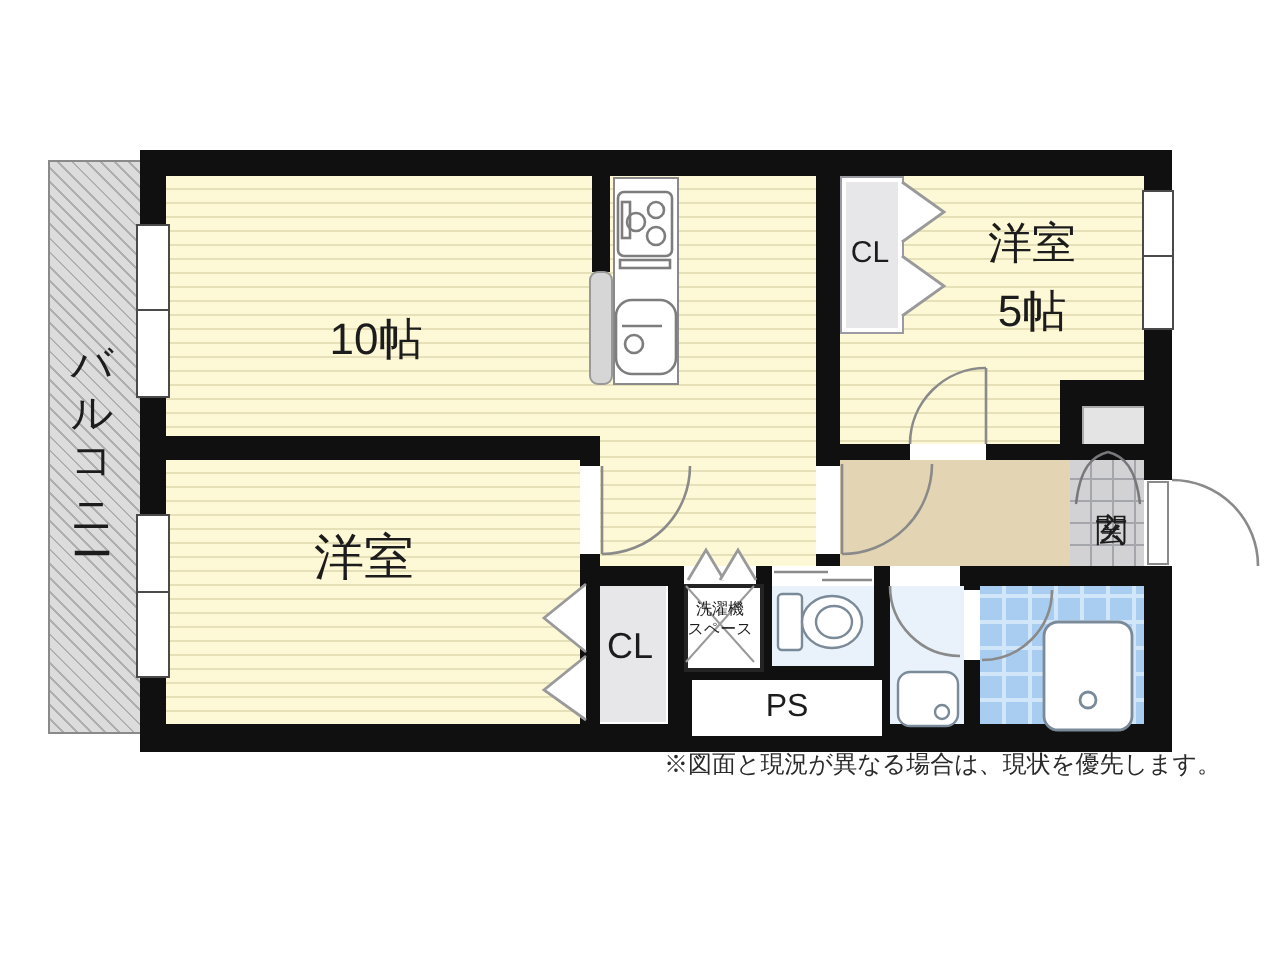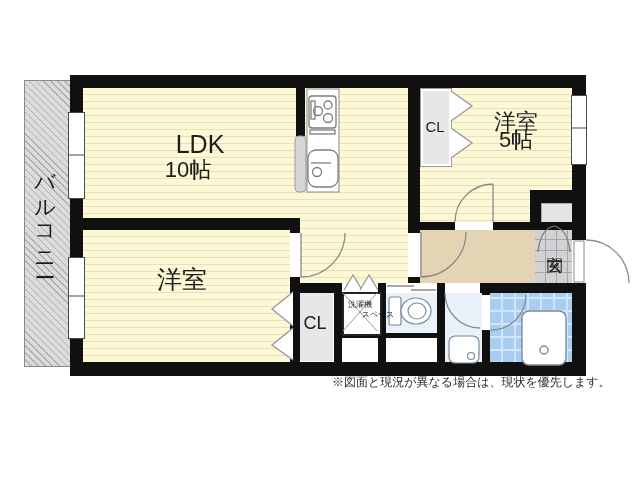--- a/index.html
+++ b/index.html
@@ -79,20 +79,23 @@
   <div class="abs gap" style="left:455px;top:222px;width:38px;height:8px;"></div>
   <div class="abs gap" style="left:342px;top:283px;width:36px;height:10px;"></div>
   <div class="abs gap" style="left:386px;top:283px;width:51px;height:10px;"></div>
   <div class="abs gap" style="left:445px;top:283px;width:35px;height:10px;"></div>
   <div class="abs gap" style="left:482px;top:295px;width:8px;height:35px;"></div>
   <div class="abs gap" style="left:572px;top:240px;width:14px;height:43px;"></div>
   <div class="abs window" style="left:68px;top:112px;width:15px;height:85px;"></div>
   <div class="abs window" style="left:68px;top:257px;width:15px;height:80px;"></div>
   <div class="abs window" style="left:571px;top:95px;width:14px;height:68px;"></div>
 
+  <div class="abs psBox" style="left:342px;top:336px;width:95px;height:28px;">
+    <span class="small" style="font-size:16px;">PS</span>
+  </div>
   <div class="abs washBox" style="left:342px;top:292px;width:36px;height:40px;"></div>
 
   <svg width="640" height="480" viewBox="0 0 640 480">
 
     <g>
       <rect x="307" y="89" width="32" height="103" fill="#ffffff" stroke="#8a8a8a"></rect>
       <rect x="295" y="136" width="11" height="56" rx="4" fill="#d6d6d6" stroke="#999"></rect>
     </g>
     <g fill="none" stroke="#7d7d7d" stroke-width="1.3">
       <rect x="309" y="96" width="27" height="32" rx="3" fill="#ffffff"></rect>
@@ -170,32 +173,31 @@
     <g fill="none" stroke="#77777c" stroke-width="1.2">
       <path d="M538,252 C540,234 546,228 554,226"></path>
       <path d="M570,252 C568,234 562,228 554,226"></path>
     </g>
 
     <g stroke="#4a4a4a" stroke-width="1">
       <path d="M68,155 H84 M68,296 H84 M571,128 H586"></path>
     </g>
   </svg>
 
-  <div class="lbl big" style="left:120px;top:131px;width:160px;">LDK</div>
   <div class="lbl mid" style="left:108px;top:158px;width:160px;">10帖</div>
 
   <div class="lbl big" style="left:102px;top:266px;width:160px;">洋室</div>
 
   <div class="lbl mid" style="left:436px;top:110px;width:160px;">洋室</div>
-  <div class="lbl mid" style="left:436px;top:128px;width:160px;">5帖</div>
+  <div class="lbl mid" style="left:436px;top:144px;width:160px;">5帖</div>
 
   <div class="lbl" style="left:420px;top:119px;width:30px;font-size:15px;">CL</div>
   <div class="lbl" style="left:296px;top:314px;width:38px;font-size:18px;">CL</div>
 
   <div class="lbl tiny" style="left:342px;top:300px;width:36px;">洗濯機</div>
-  <div class="lbl tiny" style="left:360px;top:310px;width:36px;">スペース</div>
+  <div class="lbl tiny" style="left:342px;top:310px;width:36px;">スペース</div>
 
   <div class="lbl vtext" style="left:546px;top:243px;font-size:16px;letter-spacing:2px;">玄関</div>
 
   <div class="lbl vtext" style="left:34px;top:158px;font-size:21px;letter-spacing:3px;">バルコニー</div>
 
   <div class="lbl" style="left:332px;top:376px;width:260px;font-size:12px;text-align:left;color:#2a2a2a;">※図面と現況が異なる場合は、現状を優先します。</div>
 </div>
 
 </body></html>

